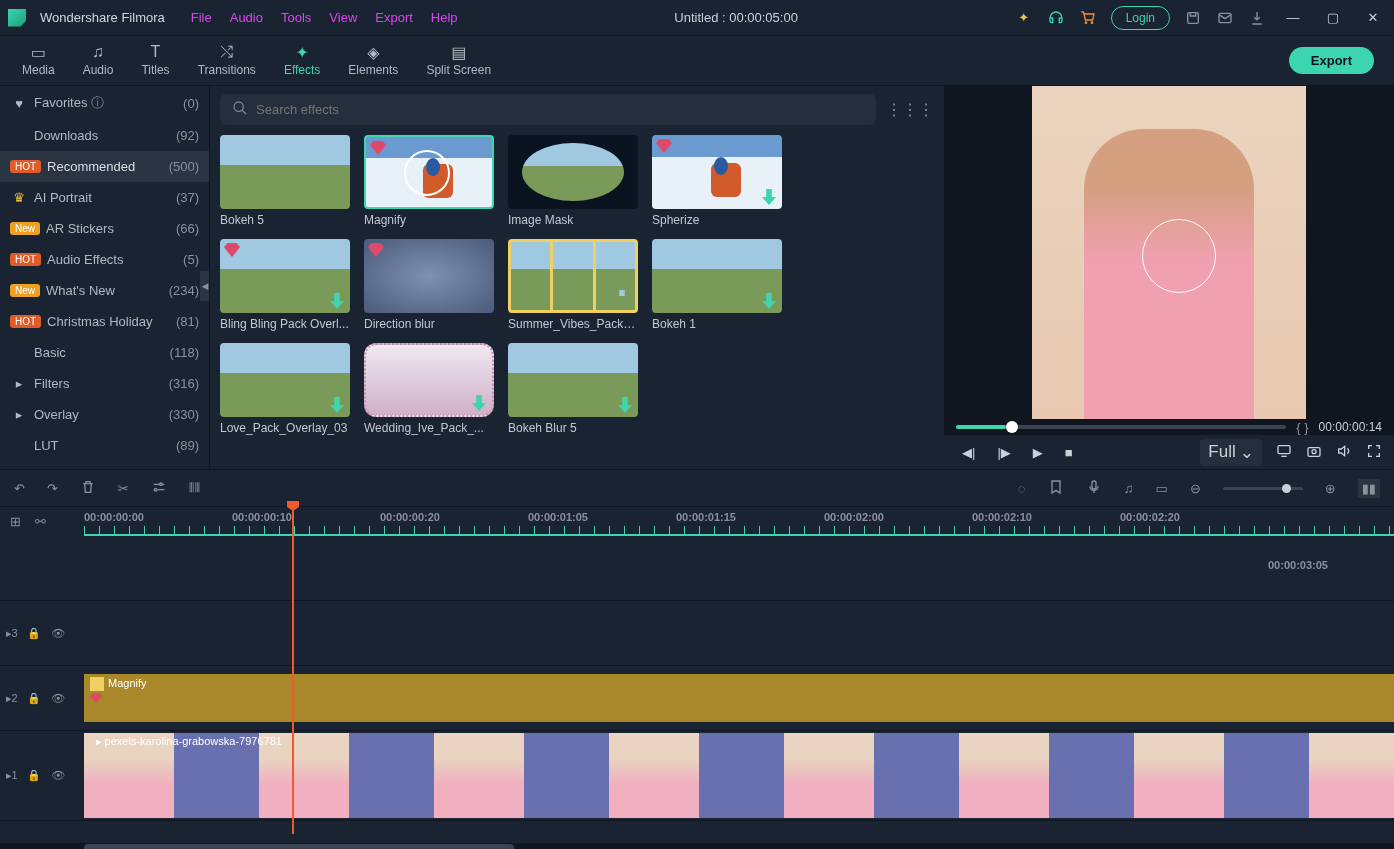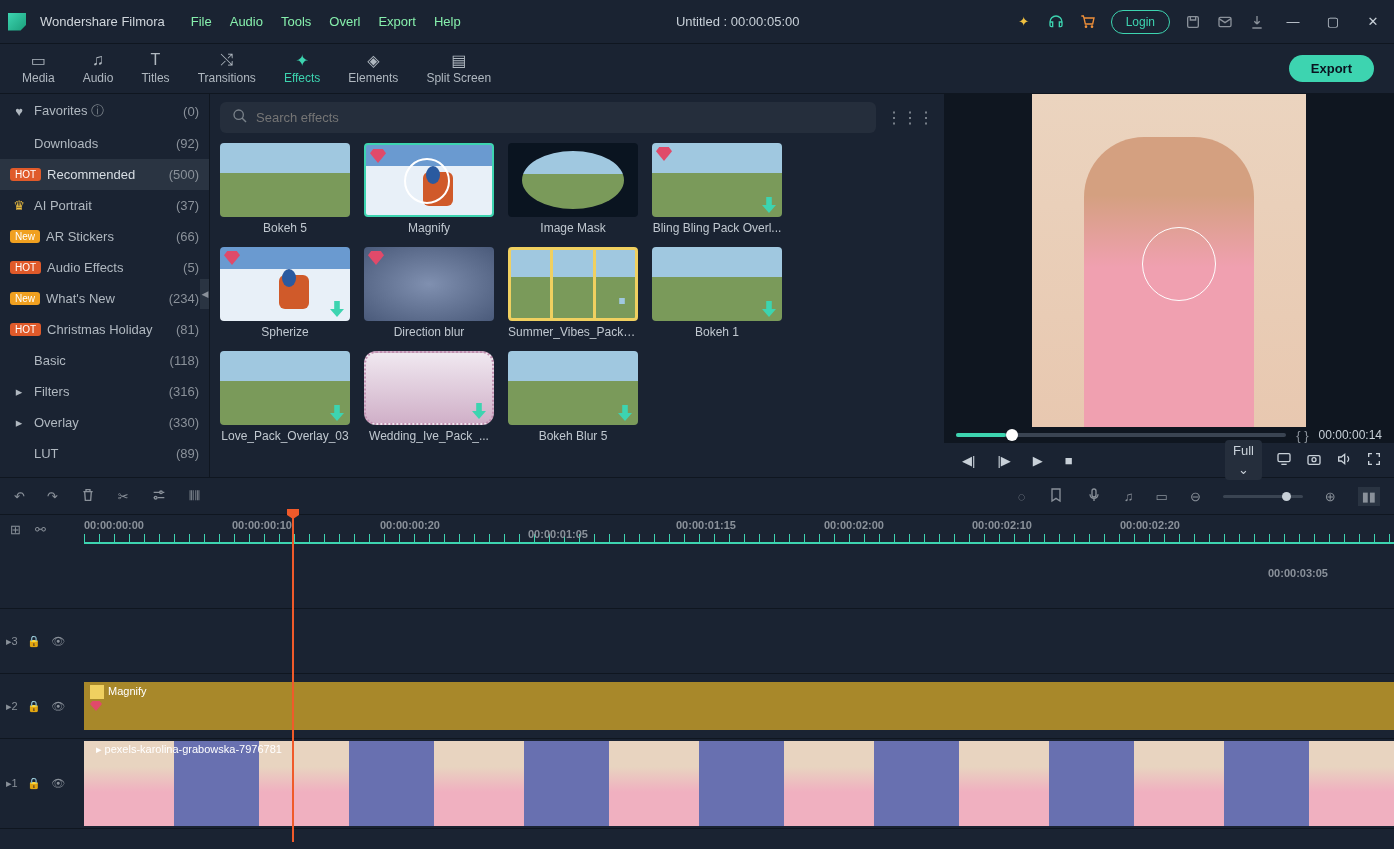--- a/index.html
+++ b/index.html
@@ -1,23 +1,23 @@
 <!DOCTYPE html>
 <html><head>
 <meta charset="utf-8">
 <style>
 * { margin: 0; padding: 0; box-sizing: border-box; font-family: -apple-system, BlinkMacSystemFont, "Segoe UI", sans-serif; }
 body { background: #1a2332; color: #c8d0d8; font-size: 13px; overflow: hidden; width: 1394px; height: 849px; }
 
 
-.titlebar { height: 44px; background: #1a2332; display: flex; align-items: center; padding: 0 8px; gap: 14px; border-bottom: 1px solid #0f1620; }
+.titlebar { height: 36px; background: #1a2332; display: flex; align-items: center; padding: 0 8px; gap: 14px; border-bottom: 1px solid #0f1620; }
 .logo { width: 18px; height: 18px; background: linear-gradient(135deg, #3dd4b0, #1a9e7a); clip-path: polygon(0 0, 100% 0, 100% 70%, 70% 100%, 0 100%); }
 .app-name { font-size: 13px; color: #d0d6dc; flex-shrink: 0; }
 .menu { display: flex; gap: 18px; margin-left: 12px; }
-.menu-item { color: #86efac; cursor: pointer; }
+.menu-item { color: #d946ef; cursor: pointer; }
 .title-center { flex: 1; text-align: center; color: #c8d0d8; }
 .title-right { display: flex; align-items: center; gap: 14px; }
 .tb-icon { width: 18px; height: 18px; display: flex; align-items: center; justify-content: center; cursor: pointer; color: #8a919a; }
 .login-btn { border: 1.5px solid #3dd4b0; color: #3dd4b0; padding: 4px 14px; border-radius: 14px; font-size: 12px; cursor: pointer; }
 .win-btn { width: 26px; text-align: center; color: #c8d0d8; cursor: pointer; }
 
 
 .tabbar { height: 50px; background: #1a2332; display: flex; align-items: center; padding: 0 8px; border-bottom: 1px solid #0f1620; }
 .tab { display: flex; flex-direction: column; align-items: center; gap: 3px; padding: 4px 14px; color: #b0b8c0; cursor: pointer; font-size: 12px; }
 .tab.active { color: #3dd4b0; }
@@ -39,42 +39,42 @@
 .sb-count { color: #8a919a; }
 .sidebar-collapse { position: absolute; right: -1px; top: 185px; width: 10px; height: 30px; background: #2a3442; display: flex; align-items: center; justify-content: center; cursor: pointer; color: #8a919a; font-size: 9px; }
 
 
 .effects-area { flex: 1; background: #1a2332; padding: 8px 10px; display: flex; flex-direction: column; }
 .search-row { display: flex; align-items: center; gap: 10px; margin-bottom: 10px; }
 .search-box { flex: 1; background: #252e3c; border-radius: 6px; padding: 6px 12px; display: flex; align-items: center; gap: 8px; color: #7a828a; }
 .search-box input { background: transparent; border: none; outline: none; color: #c8d0d8; flex: 1; font-size: 13px; }
 .grid-icon { color: #8a919a; cursor: pointer; font-size: 16px; }
 .effects-grid { flex: 1; overflow-y: auto; display: grid; grid-template-columns: repeat(4, 130px); gap: 12px 14px; align-content: start; }
-.effect-item { width: 130px; text-align: center; }
+.effect-item { width: 130px; }
 .effect-thumb { width: 130px; height: 74px; border-radius: 4px; position: relative; overflow: hidden; }
 .effect-thumb.selected { border: 2px solid #3dd4b0; }
 .effect-label { margin-top: 4px; font-size: 12px; color: #c0c8d0; white-space: nowrap; overflow: hidden; text-overflow: ellipsis; }
 .diamond { position: absolute; top: 4px; left: 4px; width: 16px; height: 14px; background: #e04a6a; clip-path: polygon(20% 0, 80% 0, 100% 30%, 50% 100%, 0 30%); }
 .dl-arrow { position: absolute; bottom: 4px; right: 6px; width: 14px; height: 16px; background: #3dd4b0; clip-path: polygon(30% 0, 70% 0, 70% 50%, 100% 50%, 50% 100%, 0 50%, 30% 50%); }
 
 
 .preview { width: 450px; background: #0f1620; display: flex; flex-direction: column; }
 .preview-video { flex: 1; background: #ebd4bf; display: flex; align-items: center; justify-content: center; position: relative; margin: 0 88px; }
 .magnify-circle { position: absolute; width: 74px; height: 74px; border: 1.5px solid #fff; border-radius: 50%; top: 40%; left: 40%; }
 .preview-fig { width: 100%; height: 100%; background: linear-gradient(#ebd4bf, #e8c8b0); display: flex; align-items: flex-end; justify-content: center; }
 .person { width: 170px; height: 290px; background: linear-gradient(#d4a080 20%, #f0a0b0 45%); border-radius: 60px 60px 0 0; }
 .preview-scrub { height: 16px; display: flex; align-items: center; padding: 0 12px; gap: 10px; }
 .scrub-bar { flex: 1; height: 4px; background: #3a4452; border-radius: 2px; position: relative; }
 .scrub-prog { position: absolute; height: 4px; width: 15%; background: #3dd4b0; border-radius: 2px; }
 .scrub-thumb { position: absolute; left: 15%; top: -4px; width: 12px; height: 12px; background: #fff; border-radius: 50%; }
 .preview-time { font-size: 12px; color: #c8d0d8; }
 .preview-controls { height: 34px; display: flex; align-items: center; padding: 0 12px; gap: 16px; background: #1a2332; }
 .pc-center { display: flex; gap: 22px; margin-left: 6px; }
 .pc-right { margin-left: auto; display: flex; align-items: center; gap: 14px; }
-.full-sel { background: #252e3c; padding: 3px 8px; border-radius: 4px; font-size: 13px; display: flex; align-items: center; gap: 4px; flex-direction: column; }
+.full-sel { background: #252e3c; padding: 3px 8px; border-radius: 4px; font-size: 17px; display: flex; align-items: center; gap: 4px; }
 
 
 .timeline { height: 384px; background: #1a2332; border-top: 1px solid #0f1620; display: flex; flex-direction: column; }
 .tl-toolbar { height: 36px; display: flex; align-items: center; padding: 0 14px; gap: 22px; color: #8a919a; }
 .tl-toolbar .spacer { flex: 1; }
 .zoom-slider { width: 80px; height: 3px; background: #3a4452; border-radius: 2px; position: relative; }
 .zoom-thumb { position: absolute; right: 12px; top: -3px; width: 9px; height: 9px; background: #c8d0d8; border-radius: 50%; }
 .tl-ruler-row { height: 30px; display: flex; border-top: 1px solid #0f1620; }
 .tl-left-tools { width: 84px; display: flex; align-items: center; gap: 14px; padding: 0 10px; color: #8a919a; }
 .tl-ruler { flex: 1; position: relative; border-bottom: 2px solid #3dd4b0; font-weight: bold; }
@@ -117,21 +117,21 @@
 </head>
 <body>
 
 <div class="titlebar">
   <div class="logo"></div>
   <div class="app-name">Wondershare Filmora</div>
   <div class="menu">
     <span class="menu-item">File</span>
     <span class="menu-item">Audio</span>
     <span class="menu-item">Tools</span>
-    <span class="menu-item">Overl</span>
+    <span class="menu-item">View</span>
     <span class="menu-item">Export</span>
     <span class="menu-item">Help</span>
   </div>
   <div class="title-center">Untitled : 00:00:05:00</div>
   <div class="title-right">
     <span class="tb-icon" style="color:#f0c040">✦</span>
     <span class="tb-icon" style="color:#3dd4b0">
         <svg viewBox="0 0 24 24">
           <path d="M3 12a9 9 0 0118 0v5a2 2 0 01-2 2h-2v-7h4M3 12v5a2 2 0 002 2h2v-7H3"></path>
         </svg>
@@ -288,34 +288,34 @@
           </div>
           <div class="effect-label">Magnify</div>
         </div>
         <div class="effect-item">
           <div class="effect-thumb thumb-mask">
             <div class="thumb-mask-inner"></div>
           </div>
           <div class="effect-label">Image Mask</div>
         </div>
         <div class="effect-item">
-          <div class="effect-thumb thumb-vineyard">
-            <div class="diamond"></div>
-            <div class="dl-arrow"></div>
-          </div>
-          <div class="effect-label">Bling Bling Pack Overl...</div>
-        </div>
-        <div class="effect-item">
           <div class="effect-thumb thumb-ski">
             <div class="ski-fig"></div>
             <div class="ski-fig2"></div>
             <div class="diamond"></div>
             <div class="dl-arrow"></div>
           </div>
           <div class="effect-label">Spherize</div>
+        </div>
+        <div class="effect-item">
+          <div class="effect-thumb thumb-vineyard">
+            <div class="diamond"></div>
+            <div class="dl-arrow"></div>
+          </div>
+          <div class="effect-label">Bling Bling Pack Overl...</div>
         </div>
         <div class="effect-item">
           <div class="effect-thumb thumb-blur">
             <div class="diamond"></div>
           </div>
           <div class="effect-label">Direction blur</div>
         </div>
         <div class="effect-item">
           <div class="effect-thumb thumb-grid4">
             <div></div>
@@ -435,21 +435,21 @@
     <div class="tl-left-tools">
       <span>⊞</span>
       <span>⚯</span>
     </div>
     <div class="tl-ruler" id="ruler">
       <div class="ruler-marks"></div>
       <div class="playhead"></div>
     <span class="ruler-tick" style="left: 0px;">00:00:00:00</span>
         <span class="ruler-tick" style="left: 148px;">00:00:00:10</span>
         <span class="ruler-tick" style="left: 296px;">00:00:00:20</span>
-        <span class="ruler-tick" style="left: 444px; margin-top: 9px;">00:00:01:05</span>
+        <span class="ruler-tick" style="left: 444px;">00:00:01:05</span>
         <span class="ruler-tick" style="left: 592px;">00:00:01:15</span>
         <span class="ruler-tick" style="left: 740px;">00:00:02:00</span>
         <span class="ruler-tick" style="left: 888px;">00:00:02:10</span>
         <span class="ruler-tick" style="left: 1036px;">00:00:02:20</span>
         <span class="ruler-tick" style="left: 1184px; margin-top: 48px;">00:00:03:05</span>
       </div>
   </div>
 
   <div class="tl-tracks">
     <div class="track">

